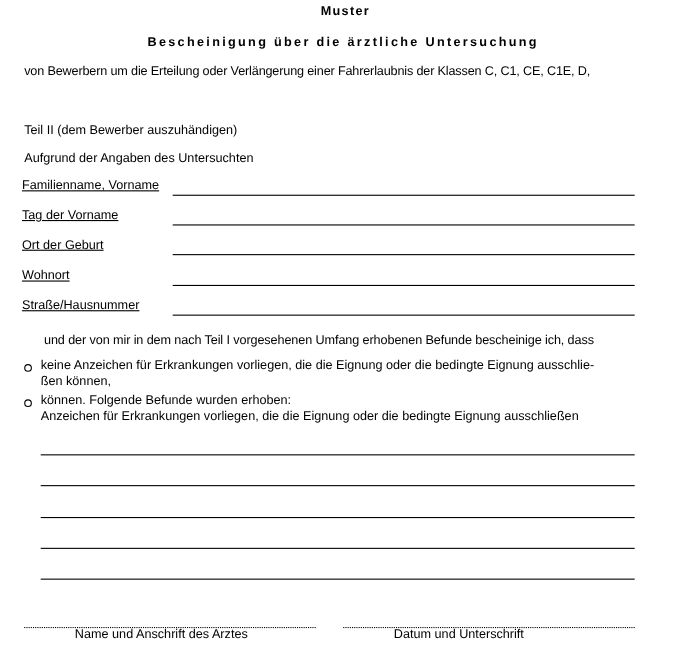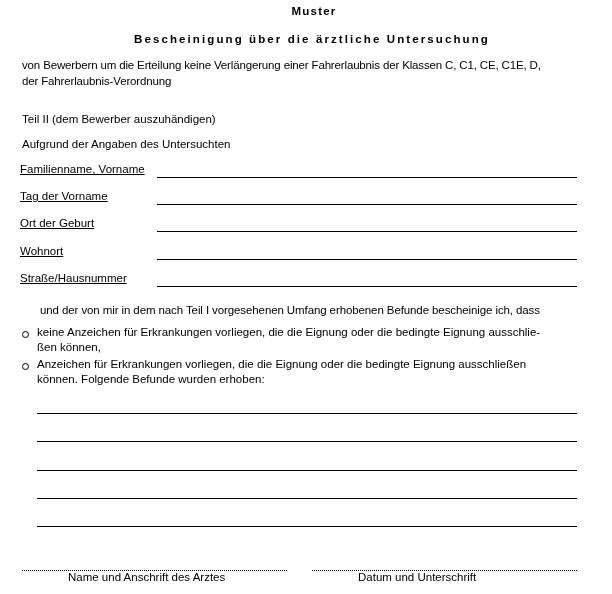--- a/index.html
+++ b/index.html
@@ -45,22 +45,21 @@
     }
     .sig { top: 571px; padding-left: 46px; }
   </style>
 </head>
 <body>
 
 <div class="abs title">Muster</div>
 <div class="abs subtitle">Bescheinigung über die ärztliche Untersuchung</div>
 
 <div class="abs intro">
-  <span>von Bewerbern um die Erteilung keine Verlängerung einer Fahrerlaubnis der Klassen C, C1, CE, C1E, D,</span>
-  <span>der Fahrerlaubnis-Verordnung</span>
+  <span>von Bewerbern um die Erteilung oder Verlängerung einer Fahrerlaubnis der Klassen C, C1, CE, C1E, D,</span>
 </div>
 
 <div class="abs teil"><b>Teil II</b><span> (dem Bewerber auszuhändigen)</span></div>
 
 <div class="abs aufgrund">Aufgrund der Angaben des Untersuchten</div>
 
 <div class="abs field-label" style="top:163px">Familienname, Vorname</div>
 <div class="field-line" style="top:177px"></div>
 
 <div class="abs field-label" style="top:190px">Tag der Vorname</div>
@@ -78,22 +77,22 @@
 <div class="abs und">und der von mir in dem nach Teil I vorgesehenen Umfang erhobenen Befunde bescheinige ich, dass</div>
 
 <div class="bullet" style="top:331px"></div>
 <div class="abs btext" style="top:325px">
   <span>keine Anzeichen für Erkrankungen vorliegen, die die Eignung oder die bedingte Eignung ausschlie-</span>
   <span>ßen können,</span>
 </div>
 
 <div class="bullet" style="top:363px"></div>
 <div class="abs btext" style="top:357px">
+  <span>können. Folgende Befunde wurden erhoben:</span>
   <span>Anzeichen für Erkrankungen vorliegen, die die Eignung oder die bedingte Eignung ausschließen</span>
-  <span>können. Folgende Befunde wurden erhoben:</span>
 </div>
 
 <div class="finding-line" style="top:413px"></div>
 <div class="finding-line" style="top:441px"></div>
 <div class="finding-line" style="top:470px"></div>
 <div class="finding-line" style="top:498px"></div>
 <div class="finding-line" style="top:526px"></div>
 
 <div class="dotline" style="left:22px; width:265px"></div>
 <div class="abs sig" style="left:22px">Name und Anschrift des Arztes</div>

